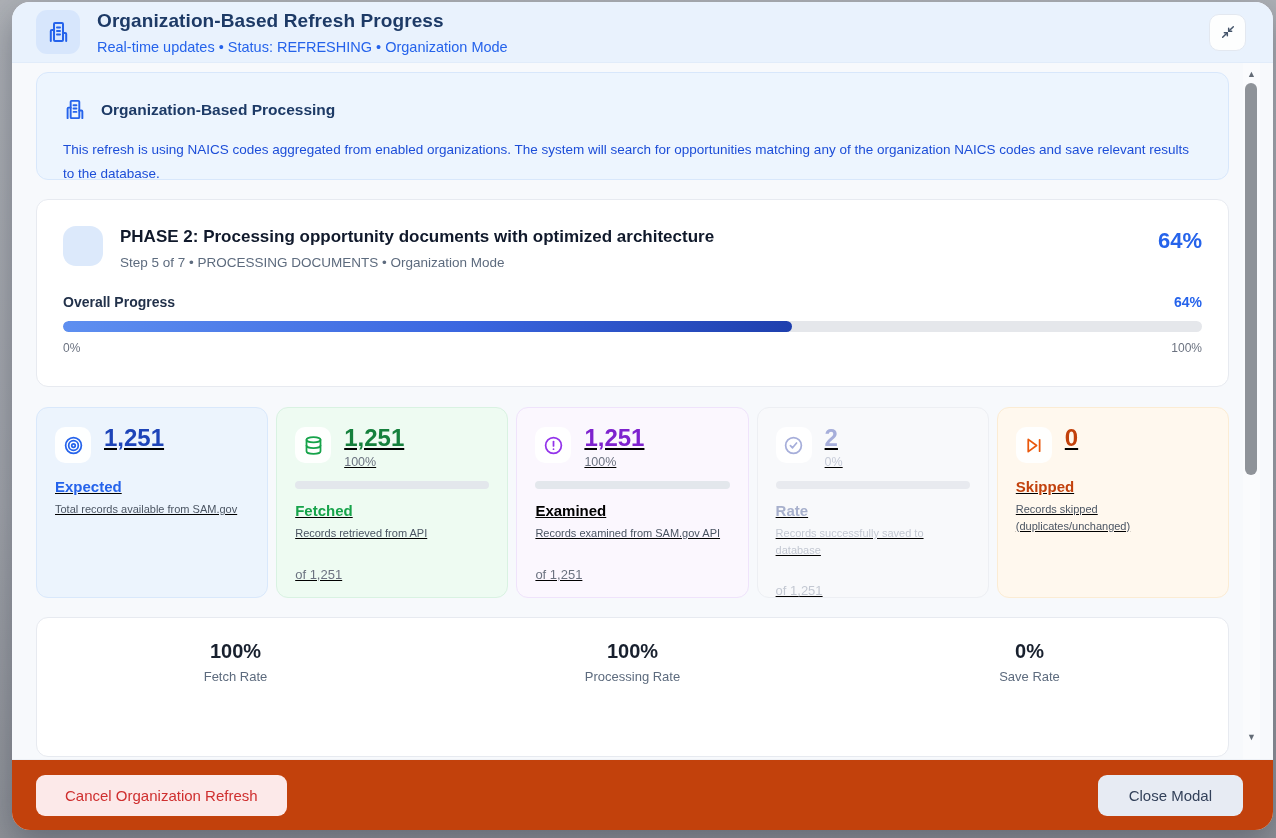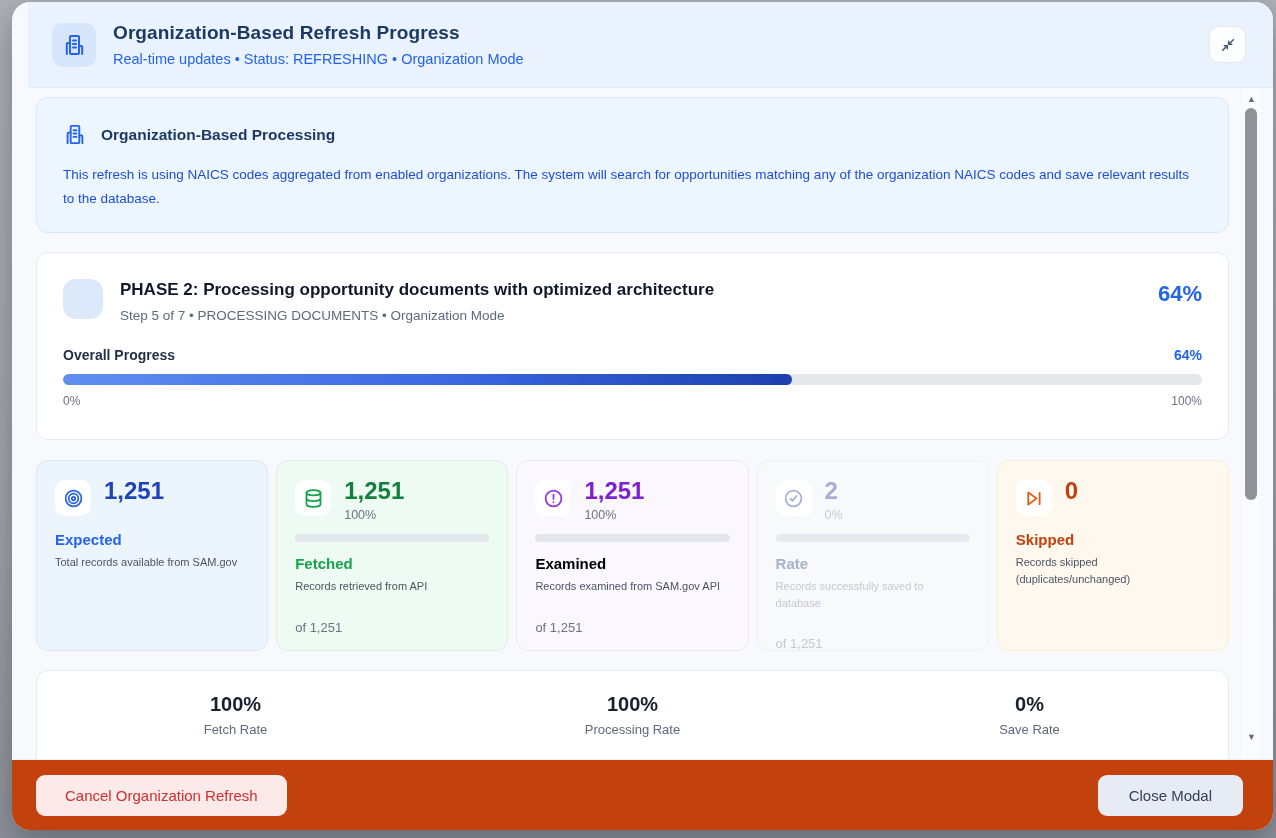--- a/index.html
+++ b/index.html
@@ -13,24 +13,23 @@
   
   .modal {
     position:absolute; left:12px; top:2px; right:3px; bottom:8px;
     border-radius:18px; overflow:hidden; background:#f7f9fc;
     display:flex; flex-direction:column;
     box-shadow:0 12px 34px rgba(20,30,50,.35);
   }
 
   
   .modal-header {
-    flex:none; height:86px; background:#e9f2fd;
+    flex:none; height:61px; background:#e9f2fd;
     display:flex; align-items:center; padding:0 27px 0 24px;
     border-bottom:1px solid #e1ecfa;
-    margin-left:16px;
   }
   .hdr-icon-box {
     width:44px; height:44px; border-radius:11px; background:#d7e6fc;
     display:flex; align-items:center; justify-content:center; flex:none;
   }
   .hdr-icon-box svg { width:24px; height:24px; stroke:#2563eb; }
   .hdr-text { margin-left:17px; flex:1; }
   .hdr-title { font-size:19px; font-weight:700; color:#1d3a66; letter-spacing:.1px; }
   .hdr-sub { font-size:14.5px; color:#2563eb; margin-top:7px; }
   .collapse-btn {
@@ -41,21 +40,21 @@
   .collapse-btn svg { width:16px; height:16px; stroke:#45556b; }
 
   
   .modal-body {
     flex:1; position:relative; overflow:hidden;
     padding:9px 44px 0 24px;
   }
 
   .info-banner {
     background:#edf5fe; border:1px solid #d8e7fb; border-radius:12px;
-    padding:25px 26px; height:136px;
+    padding:25px 26px; height:108px;
   }
   .banner-head { display:flex; align-items:center; gap:15px; }
   .banner-head svg { width:23px; height:23px; stroke:#2563eb; flex:none; }
   .banner-title { font-size:15.5px; font-weight:700; color:#1d3a66; }
   .banner-desc {
     margin-top:17px; font-size:13.5px; line-height:1.75; color:#1d4ed8; max-width:1160px;
   }
 
   
   .phase-card {
@@ -75,21 +74,21 @@
     margin-top:11px; height:11px; border-radius:6px; background:#e5e7eb; overflow:hidden;
   }
   .progress-fill {
     height:100%; border-radius:6px;
     background:linear-gradient(90deg,#5e8ff0 0%,#3a66e0 55%,#1e3fae 100%);
   }
   .range-row { display:flex; justify-content:space-between; margin-top:9px;
     font-size:12px; color:#6b7280; }
 
   
-  .stats-grid { margin-top:20px; display:grid; grid-template-columns:repeat(5,1fr); gap:8px; }
+  .stats-grid { margin-top:20px; display:grid; grid-template-columns:repeat(5,1fr); gap:8px;text-decoration:underline; }
   .stat-card { border-radius:12px; padding:17px 18px; height:191px; border:1px solid transparent; }
   .stat-card.expected { background:#ecf4fd; border-color:#d9e8fb; }
   .stat-card.fetched  { background:#eefbf2; border-color:#d9f2e2; }
   .stat-card.examined { background:#fbf7fe; border-color:#efe3fb; }
   .stat-card.saved    { background:#f8f9fb; border-color:#edeff3; }
   .stat-card.skipped  { background:#fff8ee; border-color:#fbecd4; }
   .stat-top { display:flex; align-items:flex-start; gap:13px; }
   .stat-icon-box {
     width:36px; height:36px; border-radius:10px; background:rgba(255,255,255,.92);
     display:flex; align-items:center; justify-content:center; flex:none; margin-top:2px;

